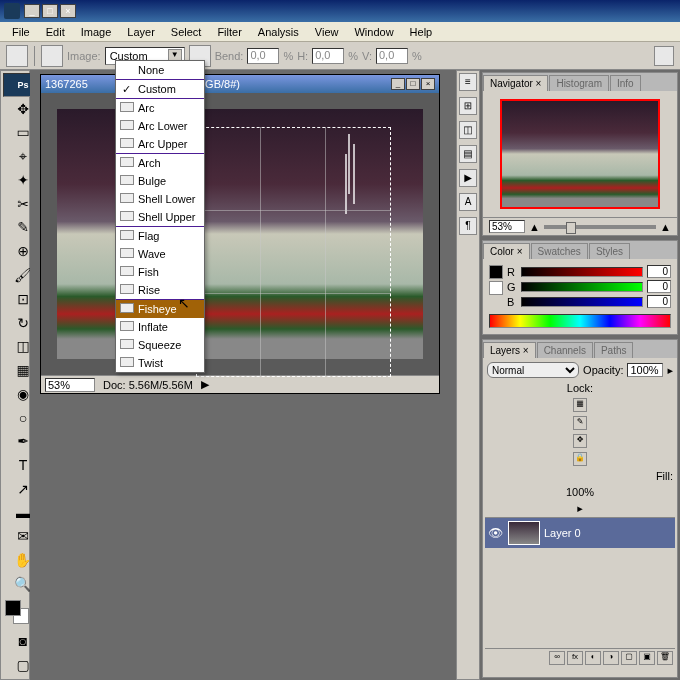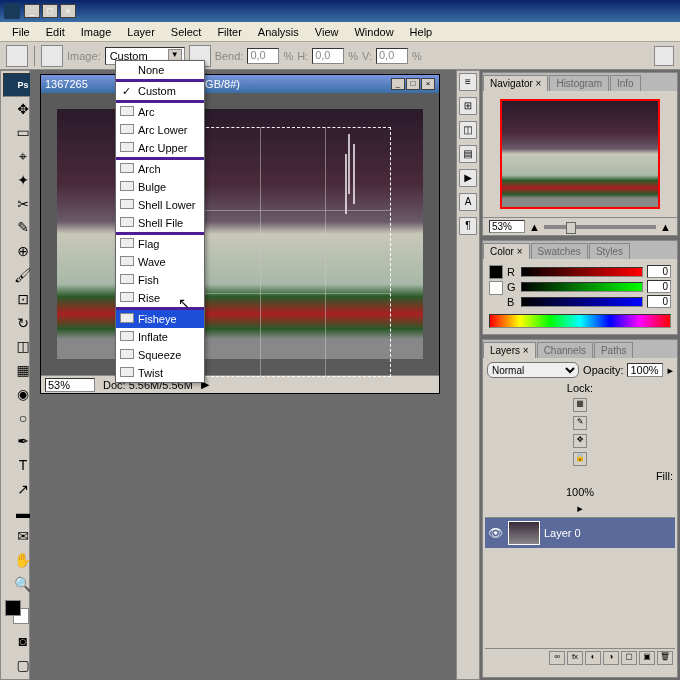--- a/index.html
+++ b/index.html
@@ -92,22 +92,22 @@
 .lock-row .lbtn { width: 14px; height: 14px; border: 1px solid #888; font-size: 8px; text-align: center; }
 .layer-item { display: flex; align-items: center; background: #5a6a9a; color: white; padding: 3px; gap: 4px; }
 .layer-item .eye { width: 16px; font-size: 12px; }
 .layer-item .thumb { width: 32px; height: 24px; background: linear-gradient(#3a2a3a, #888); border: 1px solid #fff; }
 .layer-footer { height: 20px; border-top: 1px solid #888; display: flex; justify-content: flex-end; gap: 2px; padding: 2px; margin-top: 100px; }
 .layer-footer .fbtn { width: 16px; height: 14px; border: 1px solid #888; font-size: 8px; text-align: center; }
 
 
 .warp-menu { position: absolute; top: 60px; left: 115px; width: 90px; background: white; border: 1px solid #666; box-shadow: 2px 2px 4px rgba(0,0,0,0.3); z-index: 100; }
 .warp-menu .mitem { padding: 3px 6px 3px 22px; font-size: 11px; position: relative; }
-.warp-menu .mitem.sep-after { border-bottom: 3px solid #4c1d95; }
-.warp-menu .mitem.hl { background: #1d4ed8; color: white; }
+.warp-menu .mitem.sep-after { border-bottom: 1px solid #4c1d95; }
+.warp-menu .mitem.hl { background: #a16207; color: white; }
 .warp-menu .mitem .chk { position: absolute; left: 6px; }
 .warp-menu .mitem .ic { position: absolute; left: 4px; width: 14px; height: 10px; border: 1px solid #888; background: #eee; }
 .cursor { position: absolute; top: 295px; left: 178px; font-size: 14px; z-index: 101; pointer-events: none; }
 </style>
 </head>
 <body>
 
 <div class="titlebar">
   <div class="icon"></div>
   <div class="btns">
@@ -154,21 +154,21 @@
 
 <div class="warp-menu">
   <div class="mitem sep-after">None</div>
   <div class="mitem sep-after"><span class="chk">✓</span><span>Custom</span></div>
   <div class="mitem"><span class="ic"></span><span>Arc</span></div>
   <div class="mitem"><span class="ic"></span><span>Arc Lower</span></div>
   <div class="mitem sep-after"><span class="ic"></span><span>Arc Upper</span></div>
   <div class="mitem"><span class="ic"></span><span>Arch</span></div>
   <div class="mitem"><span class="ic"></span><span>Bulge</span></div>
   <div class="mitem"><span class="ic"></span><span>Shell Lower</span></div>
-  <div class="mitem sep-after"><span class="ic"></span><span>Shell File</span></div>
+  <div class="mitem sep-after"><span class="ic"></span><span>Shell Upper</span></div>
   <div class="mitem"><span class="ic"></span><span>Flag</span></div>
   <div class="mitem"><span class="ic"></span><span>Wave</span></div>
   <div class="mitem"><span class="ic"></span><span>Fish</span></div>
   <div class="mitem sep-after"><span class="ic"></span><span>Rise</span></div>
   <div class="mitem hl"><span class="ic"></span><span>Fisheye</span></div>
   <div class="mitem"><span class="ic"></span><span>Inflate</span></div>
   <div class="mitem"><span class="ic"></span><span>Squeeze</span></div>
   <div class="mitem"><span class="ic"></span><span>Twist</span></div>
 </div>
 <div class="cursor">↖</div>

